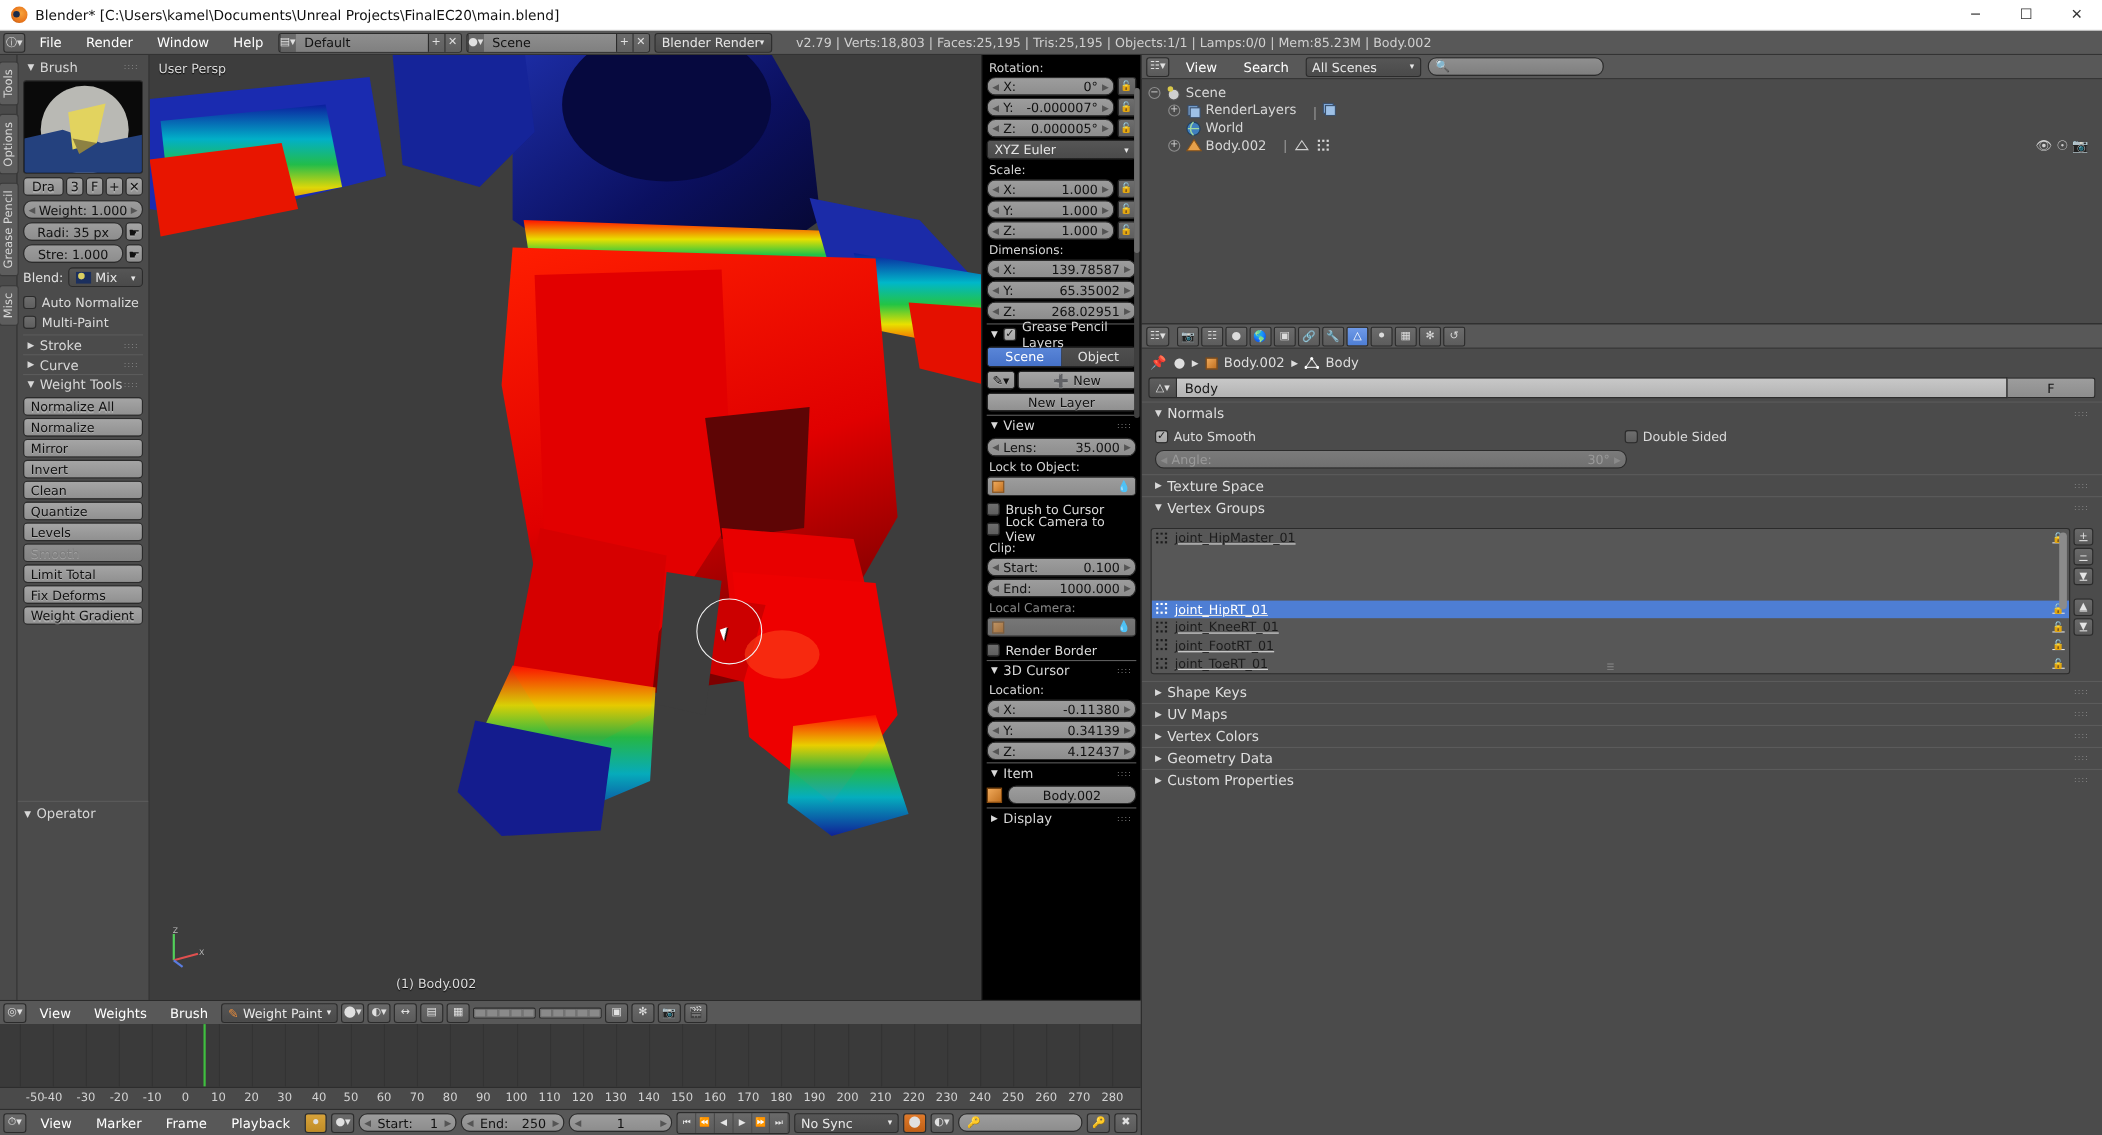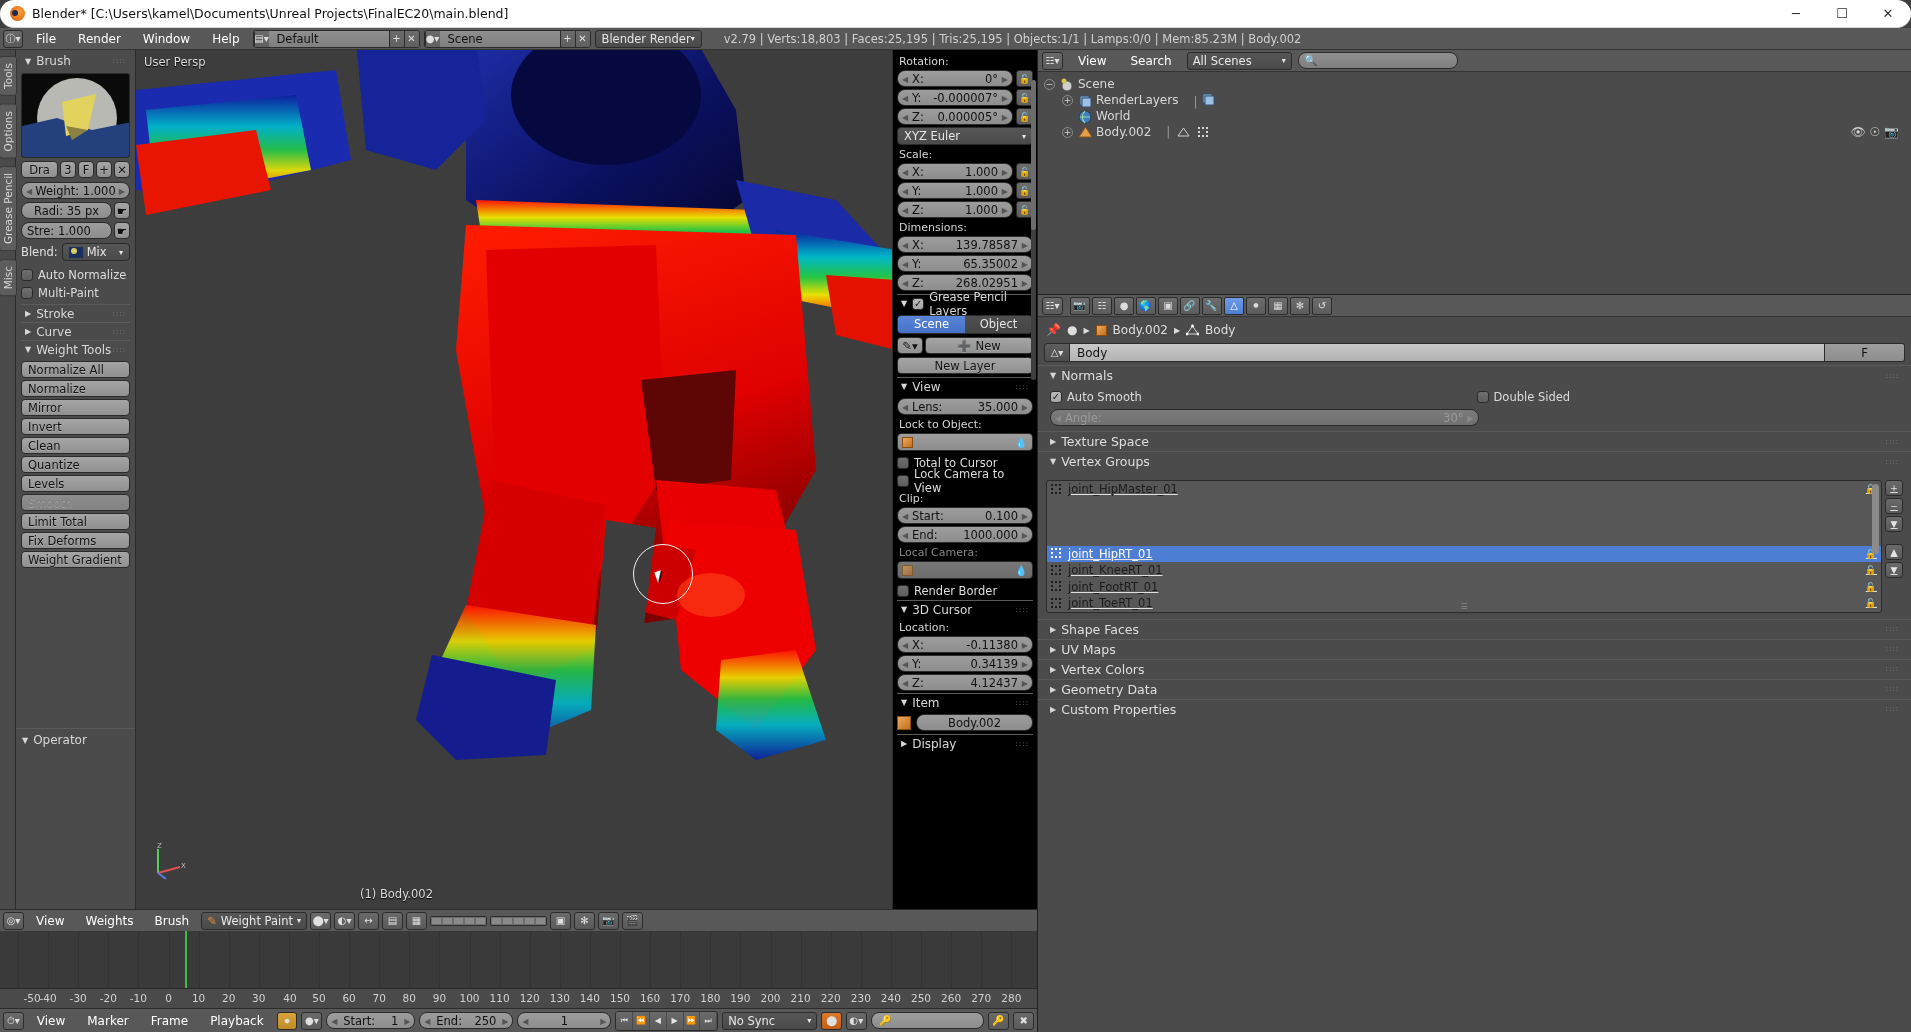--- a/index.html
+++ b/index.html
@@ -1,21 +1,21 @@
 <!DOCTYPE html>
 <html><head>
 <meta charset="utf-8">
 <style>
   * { box-sizing: border-box; margin:0; padding:0; }
   html,body { width:1911px; height:1032px; overflow:hidden; background:#3e3e3e;
     font-family:"DejaVu Sans","Liberation Sans",sans-serif; font-size:12px; color:#e0e0e0; }
 
   
   #titlebar { height:28px; background:#ffffff; border-bottom:1px solid #d6d6d6;
-     display:flex; align-items:center; padding-left:10px; color:#111; font-size:12.5px;border-radius:14px; }
+     display:flex; align-items:center; padding-left:10px; color:#111; font-size:12.5px; }
   #titlebar .blender-logo { width:15px; height:15px; margin-right:7px; border-radius:50%;
      background:radial-gradient(circle at 60% 40%, #f7a33c 0%, #e8741a 60%, #9c4a0d 100%);
      position:relative; flex:0 0 auto; }
   #titlebar .blender-logo:after{content:"";position:absolute;left:2px;top:4px;width:6px;height:6px;
      border-radius:50%;background:#1c2b4a;}
   #win-title { white-space:nowrap; }
   #winbtns { margin-left:auto; display:flex; height:28px; }
   #winbtns div { width:46px; height:28px; display:flex; align-items:center; justify-content:center;
      color:#333; font-size:13px; }
 
@@ -287,21 +287,21 @@
             <span>Weight:  1.000</span>
             <span class="arR">▶</span>
           </div>
           <div style="display:flex;gap:2px;margin-bottom:3px">
             <div class="bl-field" style="flex:1;justify-content:center">
               <span>Radi: 35 px</span>
             </div>
             <div class="bl-btn" style="width:16px">☛</div>
           </div>
           <div style="display:flex;gap:2px;margin-bottom:4px">
-            <div class="bl-field" style="flex:1;justify-content:flex-start">
+            <div class="bl-field" style="flex:1;justify-content:center">
               <span>Stre: 1.000</span>
             </div>
             <div class="bl-btn" style="width:16px">☛</div>
           </div>
           <div style="display:flex;align-items:center;gap:4px;margin-bottom:5px">
             <span style="font-size:11.5px">Blend:</span>
             <div class="dropdown" style="flex:1;margin:0;gap:4px">
               <svg width="14" height="11">
                 <rect width="14" height="11" fill="#1b2f5e"></rect>
                   <circle cx="5" cy="4" r="3" fill="#d9cf62"></circle>
@@ -551,21 +551,21 @@
           <span class="val" style="margin-right:9px">35.000</span>
           <span class="arR">▶</span>
         </div>
         <div class="npsec-label">Lock to Object:</div>
         <div class="objfield">
           <span class="cubeicon"></span>
           <span style="margin-left:auto;font-size:10px">💧</span>
         </div>
         <div class="chkrow">
           <span class="cb"></span>
-          <span>Total to Cursor</span>
+          <span>Brush to Cursor</span>
         </div>
         <div class="chkrow">
           <span class="cb"></span>
           <span>Lock Camera to View</span>
         </div>
         <div class="npsec-label">Clip:</div>
         <div class="bl-field" style="margin-bottom:2px">
           <span class="arL">◀</span>
           <span class="lab" style="margin-left:9px">Start:</span>
           <span class="val" style="margin-right:9px">0.100</span>
@@ -1035,21 +1035,21 @@
           <div>▼</div>
           <div style="margin-top:10px">▲</div>
           <div>▼</div>
         </div>
       </div>
 
       <div style="margin-top:6px" id="collapsed-panels">
           <div class="prow">
             <div class="ph">
               <span class="tri">▶</span>
-              <span>Shape Faces</span>
+              <span>Shape Keys</span>
               <span class="griphandle">::::</span>
             </div>
           </div>
           <div class="prow">
             <div class="ph">
               <span class="tri">▶</span>
               <span>UV Maps</span>
               <span class="griphandle">::::</span>
             </div>
           </div>

